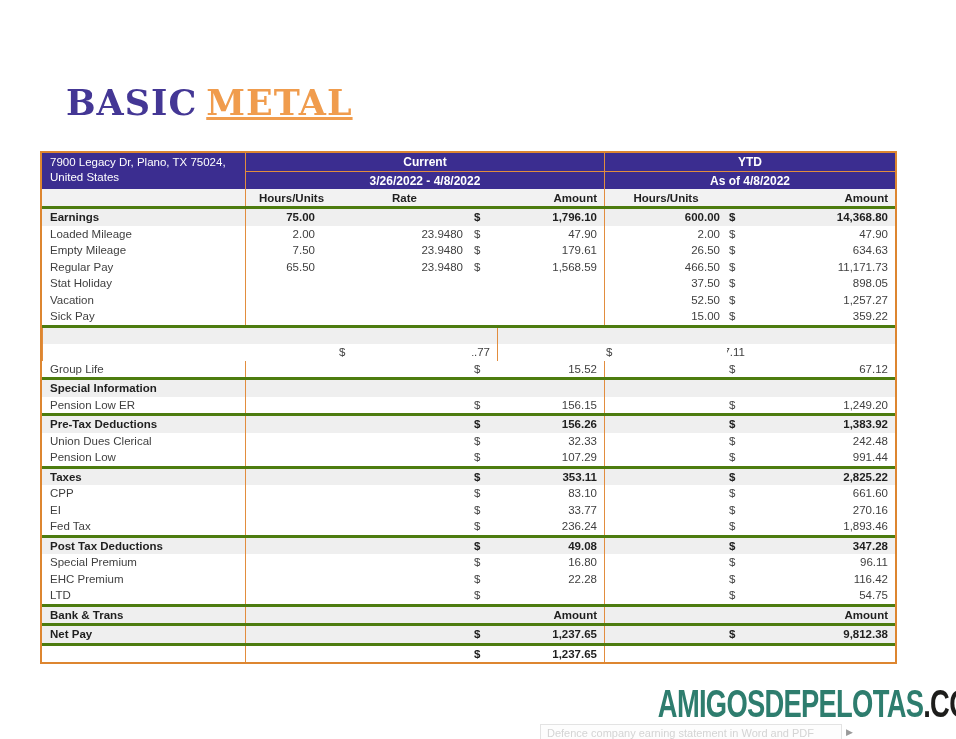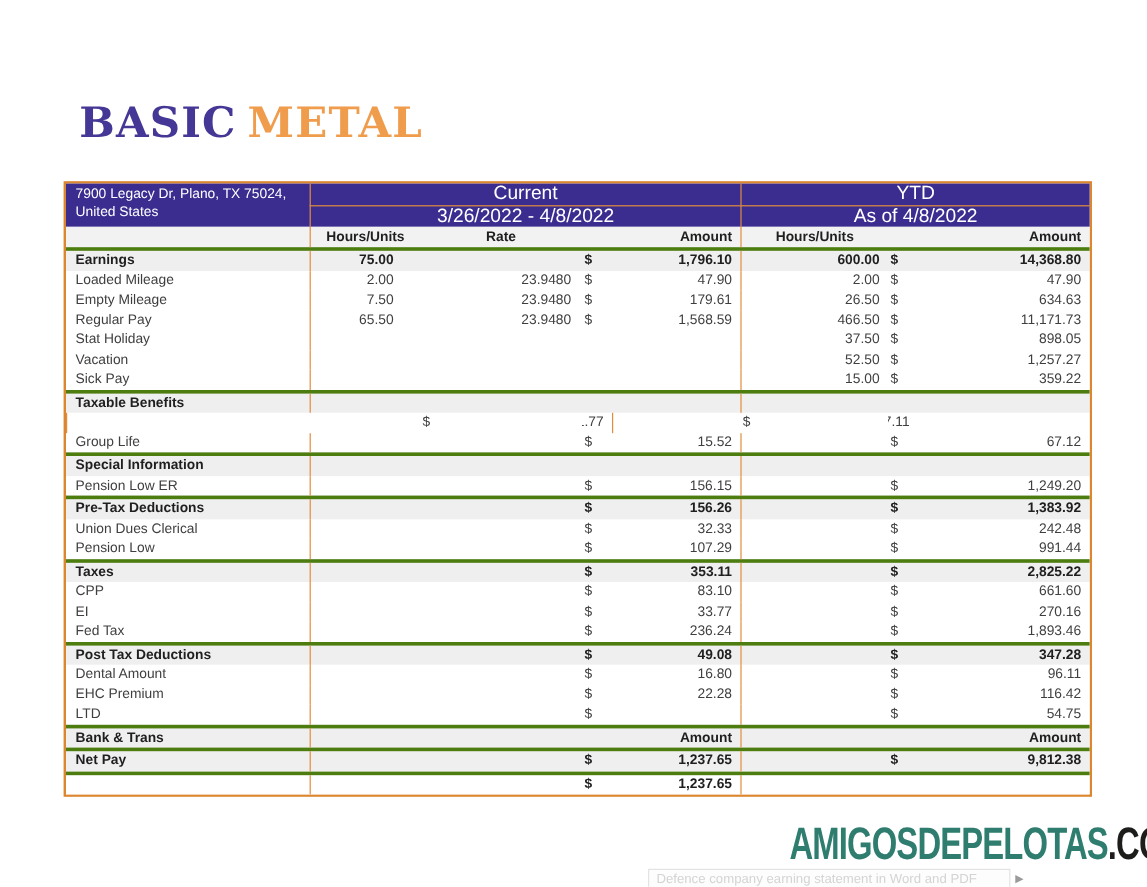--- a/index.html
+++ b/index.html
@@ -4,30 +4,30 @@
 <style>
   html,body{margin:0;padding:0;}
   body{
     width:956px;height:739px;position:relative;background:#ffffff;
     font-family:"Liberation Sans",sans-serif;overflow:hidden;
   }
   
   .logo{position:absolute;left:66px;top:82px;font-family:"DejaVu Serif",serif;
         font-weight:bold;font-size:35px;letter-spacing:1px;white-space:nowrap;}
   .logo .p1{color:#443795;}
-  .logo .p2{color:#f09c4d;margin-left:9px;}
+  .logo .p2{color:#f09c4d;margin-left:9px;text-decoration:underline;}
 
   
-  .paystub{position:absolute;left:53px;top:151px;width:853px;
+  .paystub{position:absolute;left:40px;top:151px;width:853px;
            border:2px solid #dd8630;background:#fff;font-size:11.5px;color:#3f3f3f;}
   .hdr{display:grid;grid-template-columns:203px 359px 291px;grid-template-rows:18px 18px;
        background:#3b2d90;color:#ffffff;}
   .hdr .addr{grid-row:1/3;grid-column:1;padding:2px 0 0 8px;line-height:15px;font-size:11.5px;}
-  .hdr .hc{display:flex;align-items:center;justify-content:center;font-weight:normal;
-           font-size:16px;border-left:1px solid #e28d3e;}
+  .hdr .hc{display:flex;align-items:center;justify-content:center;font-weight:bold;
+           font-size:12px;border-left:1px solid #e28d3e;}
   .hdr .r2{border-top:1px solid #e28d3e;}
 
   .colhdr{display:grid;grid-template-columns:203px 92px 135px 25px 107px 123px 25px 143px;
           background:#f2f2f2;font-weight:bold;color:#1f1f1f;height:17px;align-items:center;}
   .colhdr .c{height:100%;display:flex;align-items:center;}
   .colhdr .ctr{justify-content:center;}
   .colhdr .rt{justify-content:flex-end;padding-right:7px;}
   .bl{border-left:1px solid #e28d3e;}
 
   .row{display:grid;grid-template-columns:203px 92px 135px 25px 107px 123px 25px 143px;
@@ -151,21 +151,20 @@
         <div class="cell label">Sick Pay</div>
         <div class="cell num ch"></div>
         <div class="cell num cr"></div>
         <div class="cell dol"></div>
         <div class="cell num ca"></div>
         <div class="cell num yh">15.00</div>
         <div class="cell dol yd">$</div>
         <div class="cell num ya">359.22</div>
       </div>
       <div class="row section top">
-        <div class="cell label">Taxable Benefits</div>
         <div class="cell num ch"></div>
         <div class="cell num cr"></div>
         <div class="cell dol"></div>
         <div class="cell num ca"></div>
         <div class="cell num yh"></div>
         <div class="cell dol yd"></div>
         <div class="cell num ya"></div>
       </div>
       <div class="row">
         <div class="cell num ch"></div>
@@ -280,21 +279,21 @@
         <div class="cell label">Post Tax Deductions</div>
         <div class="cell num ch"></div>
         <div class="cell num cr"></div>
         <div class="cell dol">$</div>
         <div class="cell num ca">49.08</div>
         <div class="cell num yh"></div>
         <div class="cell dol yd">$</div>
         <div class="cell num ya">347.28</div>
       </div>
       <div class="row">
-        <div class="cell label">Dental Amount</div>
+        <div class="cell label">Special Premium</div>
         <div class="cell num ch"></div>
         <div class="cell num cr"></div>
         <div class="cell dol">$</div>
         <div class="cell num ca">16.80</div>
         <div class="cell num yh"></div>
         <div class="cell dol yd">$</div>
         <div class="cell num ya">96.11</div>
       </div>
       <div class="row">
         <div class="cell label">EHC Premium</div>

